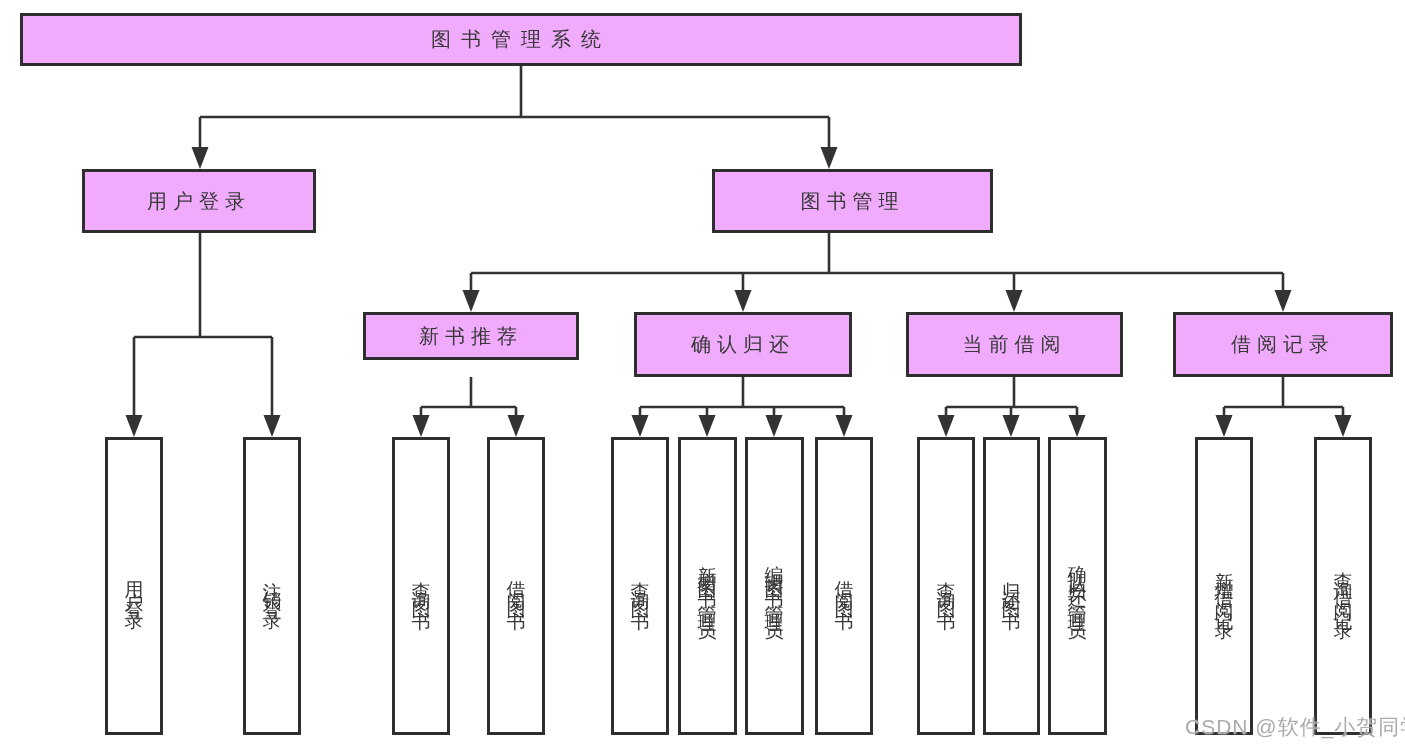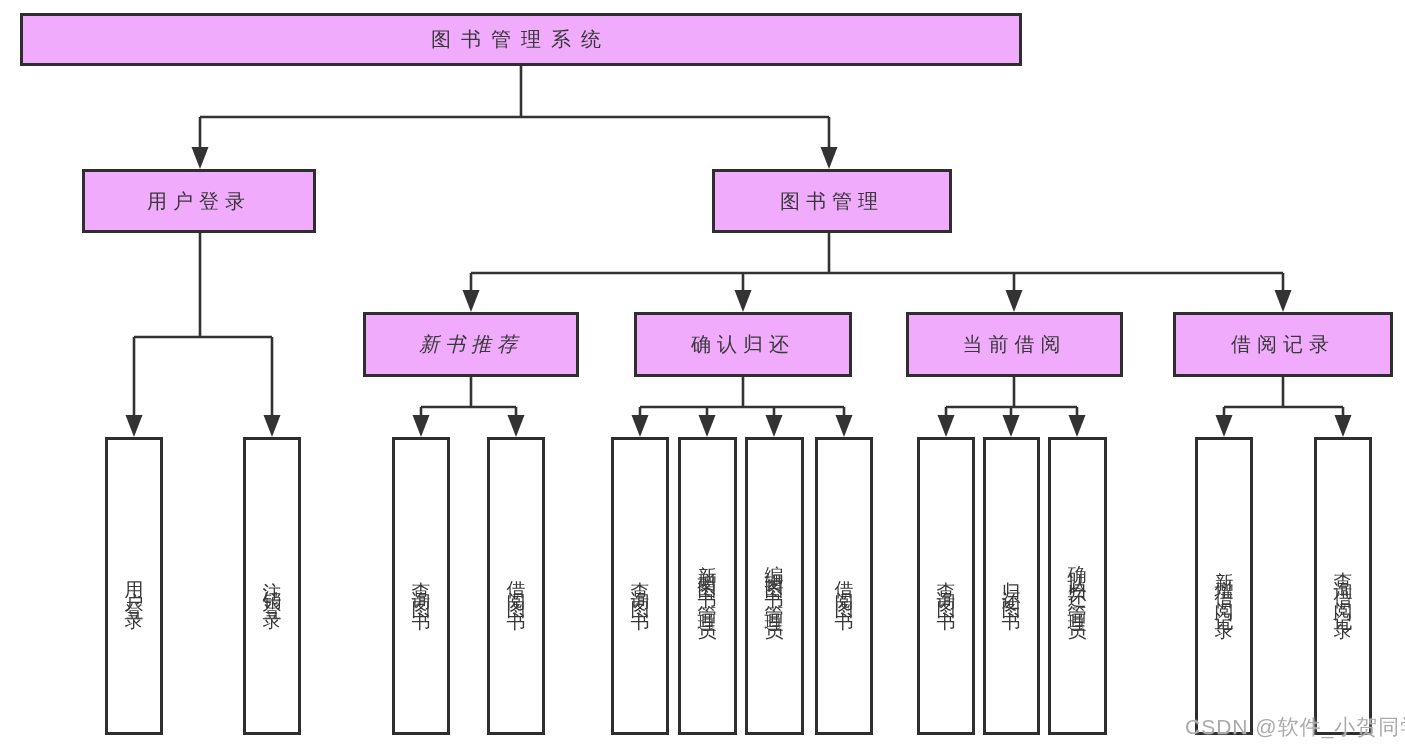--- a/index.html
+++ b/index.html
@@ -96,23 +96,23 @@
       <polygon points="1002.5,415 1019.5,415 1011,437"></polygon>
       <polygon points="1068.5,415 1085.5,415 1077,437"></polygon>
       <polygon points="1215.5,415 1232.5,415 1224,437"></polygon>
       <polygon points="1334.5,415 1351.5,415 1343,437"></polygon>
     </g>
   </svg>
 
   <div class="node title" style="left:20px; top:13px; width:1002px; height:53px;">图书管理系统</div>
 
   <div class="node" style="left:82px; top:169px; width:234px; height:64px;">用户登录</div>
-  <div class="node" style="left:712px; top:169px; width:240px; height:64px;">图书管理</div>
+  <div class="node" style="left:712px; top:169px; width:281px; height:64px;">图书管理</div>
 
-  <div class="node" style="left:363px; top:312px; width:216px; height:65px;font-style:italic;">新书推荐</div>
+  <div class="node" style="left:363px; top:312px; width:216px; height:48px;">新书推荐</div>
   <div class="node" style="left:634px; top:312px; width:218px; height:65px;">确认归还</div>
   <div class="node" style="left:1173px; top:312px; width:220px; height:65px;">借阅记录</div>
   <div class="node" style="left:906px; top:312px; width:217px; height:65px;">当前借阅</div>
 
   <div class="leaf l52" style="left:105px; top:437px; width:58px; height:298px;">用户登录</div>
   <div class="leaf l52" style="left:243px; top:437px; width:58px; height:298px;">注销登录</div>
 
   <div class="leaf l52" style="left:392px; top:437px; width:58px; height:298px;">查询图书</div>
   <div class="leaf l52" style="left:487px; top:437px; width:58px; height:298px;">借阅图书</div>
 

